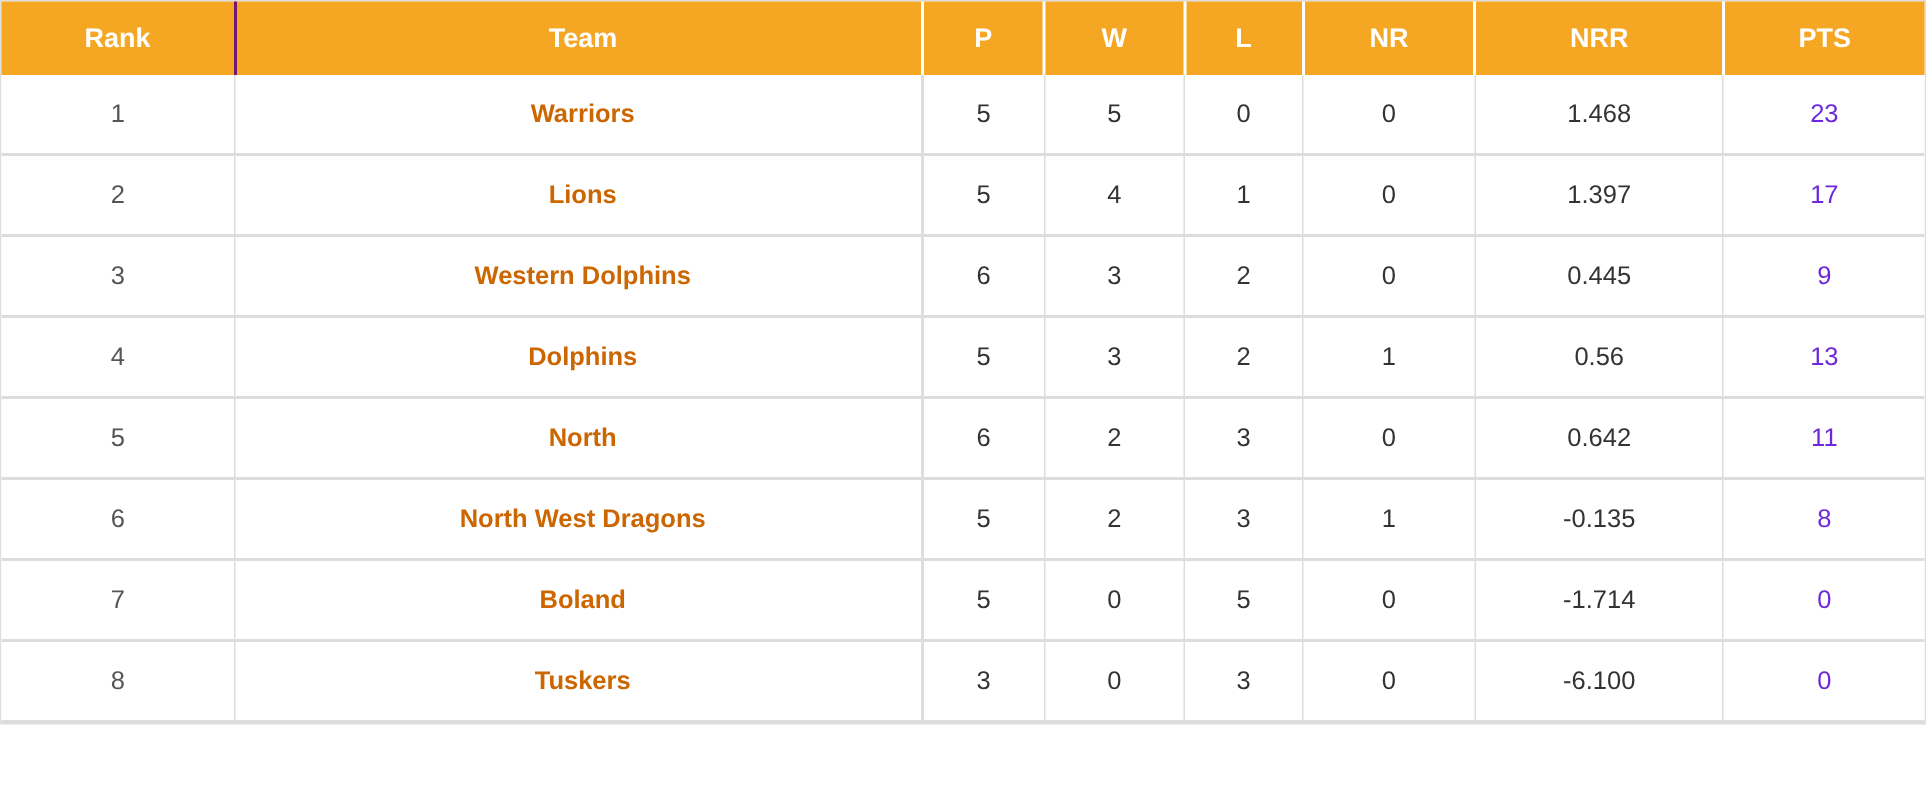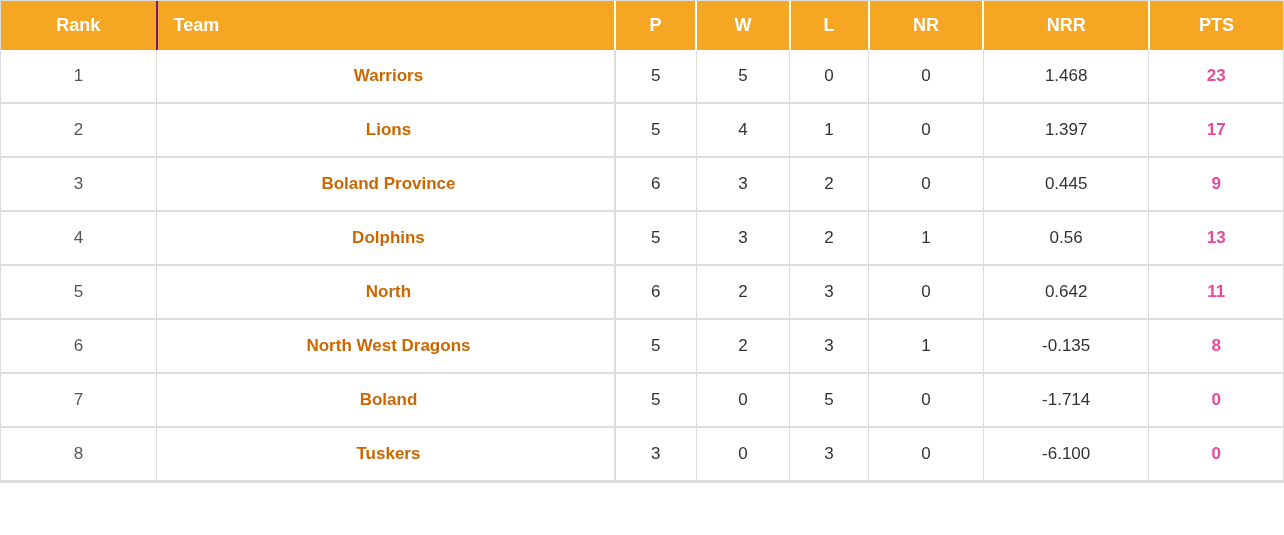--- a/index.html
+++ b/index.html
@@ -33,21 +33,21 @@
     thead th {
       color: #fff;
       font-weight: bold;
       font-size: 18px;
       padding: 14px 10px;
       text-align: center;
       border-right: 2px solid #fff;
     }
 
     thead th.team-col {
-      text-align: left;
+      text-align: center;
       padding-left: 16px;
     }
 
     tbody tr {
       border-bottom: 2px solid #ddd;
       background: #fff;
     }
 
     tbody tr:nth-child(even) {
       background: #fff;
@@ -69,23 +69,23 @@
     tbody td.team-col {
       text-align: center;
       padding-left: 16px;
       font-weight: bold;
       font-size: 17px;
       color: #cc6600;
       border-right: 2px solid #ddd;
     }
 
     tbody td.pts-col {
-      font-weight: bold;
+      font-weight: normal;
       font-size: 17px;
-      color: #ec4899;
+      color: #6d28d9;
     }
 
     thead th:first-child {
       border-right: 2px solid #701a75;
     }
 
     thead th:last-child {
       border-right: none;
       margin-top: 44px;
     }
@@ -127,21 +127,21 @@
           <td class="team-col">Lions</td>
           <td>5</td>
           <td>4</td>
           <td>1</td>
           <td>0</td>
           <td>1.397</td>
           <td class="pts-col">17</td>
         </tr>
         <tr>
           <td class="rank-col">3</td>
-          <td class="team-col">Boland Province</td>
+          <td class="team-col">Western Dolphins</td>
           <td>6</td>
           <td>3</td>
           <td>2</td>
           <td>0</td>
           <td>0.445</td>
           <td class="pts-col">9</td>
         </tr>
         <tr>
           <td class="rank-col">4</td>
           <td class="team-col">Dolphins</td>

